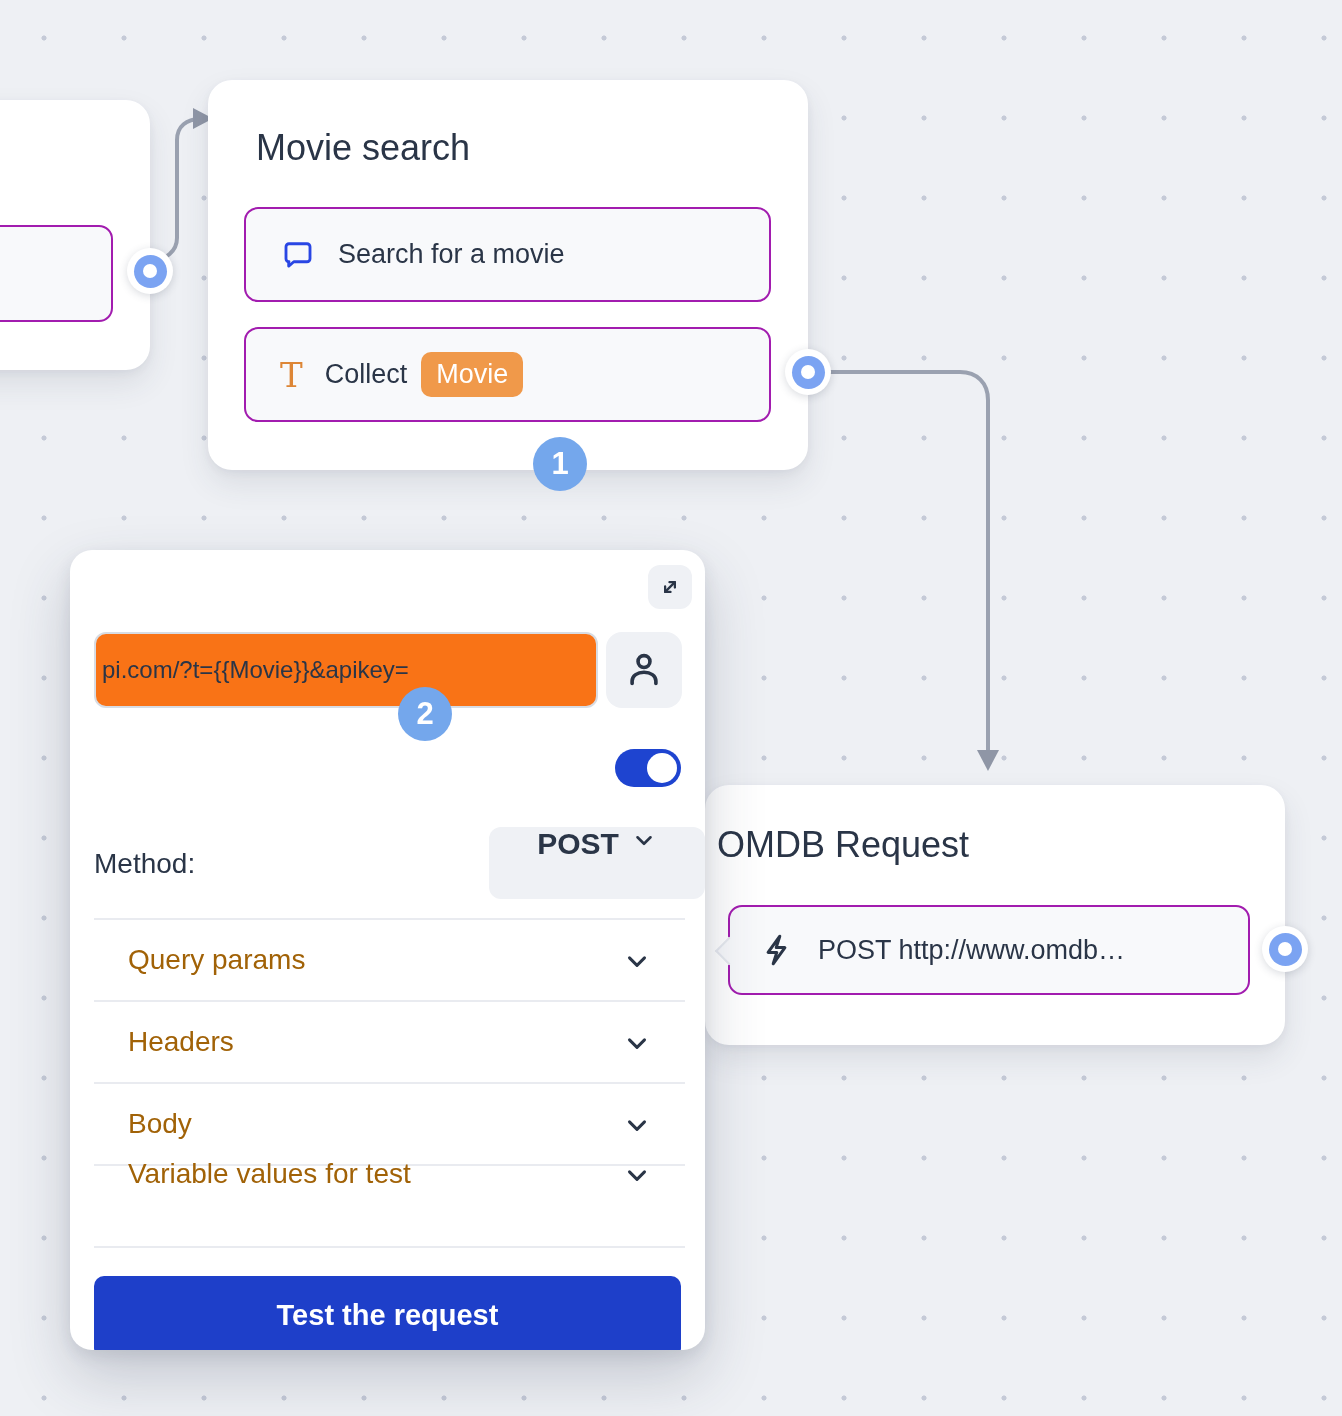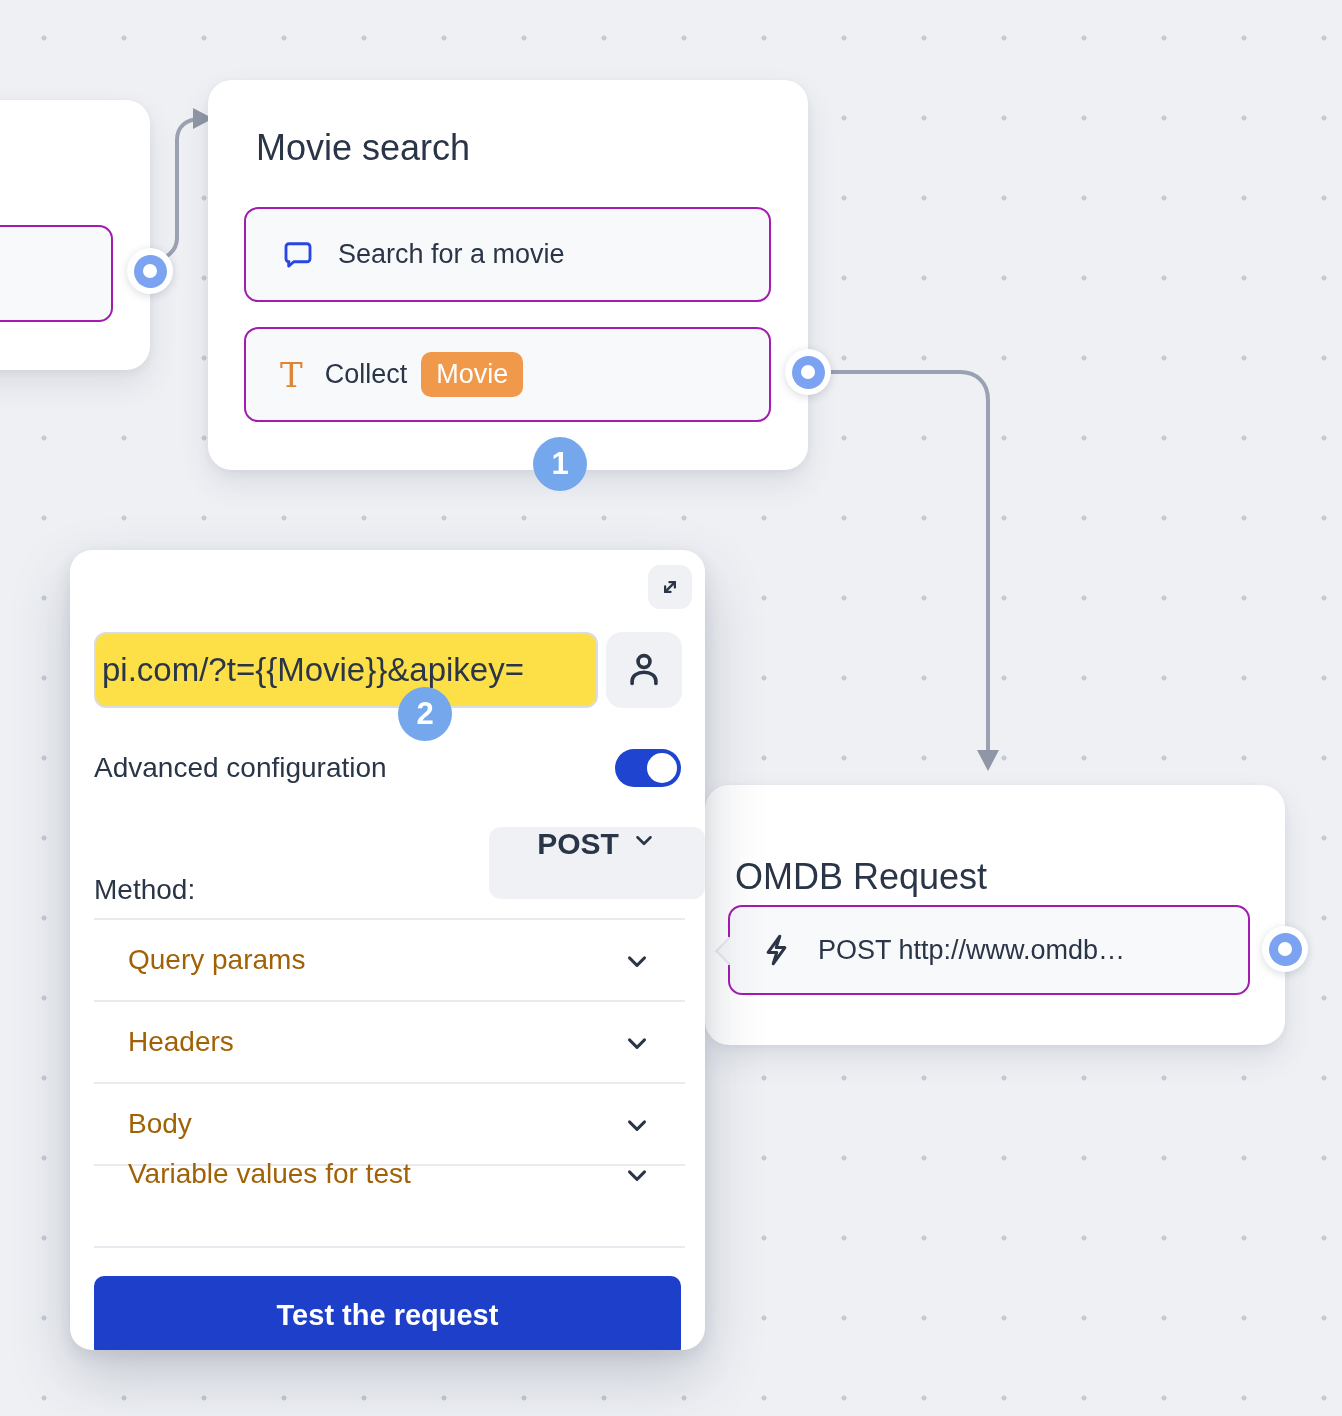--- a/index.html
+++ b/index.html
@@ -56,22 +56,22 @@
     position:absolute;left:70px;top:550px;width:635px;height:800px;
     background:#ffffff;border-radius:22px;z-index:10;overflow:hidden;
     box-shadow:0 26px 60px rgba(45,55,80,.22),0 6px 16px rgba(45,55,80,.10);
   }
   .icon-btn{
     position:absolute;background:#eff1f5;border:none;border-radius:12px;
     display:flex;align-items:center;justify-content:center;cursor:pointer;padding:0;
   }
   #url-input{
     position:absolute;left:24px;top:82px;width:504px;height:76px;box-sizing:border-box;
-    border:2px solid #d8dce3;border-radius:12px;background:#fde047;color:#2a3547;
-    font-family:"Liberation Sans","DejaVu Sans",sans-serif;font-size:33px;
+    border:2px solid #d8dce3;border-radius:12px;background:#f97316;color:#2a3547;
+    font-family:"Liberation Sans","DejaVu Sans",sans-serif;font-size:24px;
     padding:0 6px 0 6px;outline:none;
   }
   .panel-label{position:absolute;color:#2a3547;font-size:28px;line-height:40px;white-space:nowrap;}
   .toggle{
     position:absolute;left:545px;top:199px;width:66px;height:38px;border-radius:19px;
     background:#1e44d0;cursor:pointer;
   }
   .toggle .knob{position:absolute;right:4px;top:4px;width:30px;height:30px;border-radius:50%;background:#fff;}
   #method-select{
     position:absolute;left:419px;top:277px;width:216px;height:72px;border-radius:12px;
@@ -131,21 +131,21 @@
     <div class="step-badge" style="left:325px;top:357px;">1</div>
 
     <div class="port" style="right:-23px;top:269px;">
       <div class="port-ring">
           <div class="port-hole"></div>
         </div>
     </div>
   </div>
 
   <div class="node-card" style="left:705px;top:785px;width:580px;height:260px;">
-    <div class="node-title" style="left:30px;top:40px;margin-top:32px;">OMDB Request</div>
+    <div class="node-title" style="left:12px;top:40px;">OMDB Request</div>
 
     <div class="node-item" style="left:23px;top:120px;width:522px;height:90px;padding-left:30px;">
       <span style="display:flex;">
         <svg width="36" height="36" viewBox="0 0 24 24" fill="none" stroke="#2a3547" stroke-width="2" stroke-linejoin="round">
           <path d="M13.2 2.8 L5.4 13.6 h5.8 l-2.4 7.6 7.8-10.8 h-5.8 l2.4-7.6z"></path>
         </svg>
       </span>
       <span class="item-label">POST http://www.omdb…</span>
       <div class="notch" style="left:-11px;top:34px;"></div>
     </div>
@@ -175,26 +175,25 @@
       <span style="display:flex;">
         <svg width="46" height="46" viewBox="0 0 24 24" fill="none" stroke="#2a3547" stroke-width="1.9" stroke-linecap="round">
           <circle cx="12" cy="7.6" r="3.1"></circle>
           <path d="M5.8 19v-1.2c0-2.9 2.8-4.6 6.2-4.6s6.2 1.7 6.2 4.6V19"></path>
         </svg>
       </span>
     </button>
 
     <div class="step-badge" style="left:328px;top:137px;">2</div>
 
-    <div class="panel-label" style="left:24px;top:198px;">Advanced configuration</div>
     <div class="toggle">
       <div class="knob"></div>
     </div>
 
-    <div class="panel-label" style="left:24px;top:294px;margin-top:26px;">Method:</div>
+    <div class="panel-label" style="left:24px;top:294px;">Method:</div>
     <div id="method-select">
       <span>POST</span>
       <span style="display:flex;">
         <svg width="26" height="26" viewBox="0 0 24 24" fill="none" stroke="#2a3547" stroke-width="2.4" stroke-linecap="round" stroke-linejoin="round">
           <polyline points="6,9.5 12,15.5 18,9.5"></polyline>
         </svg>
       </span>
     </div>
 
     <div class="divider" style="top:368px;"></div>

